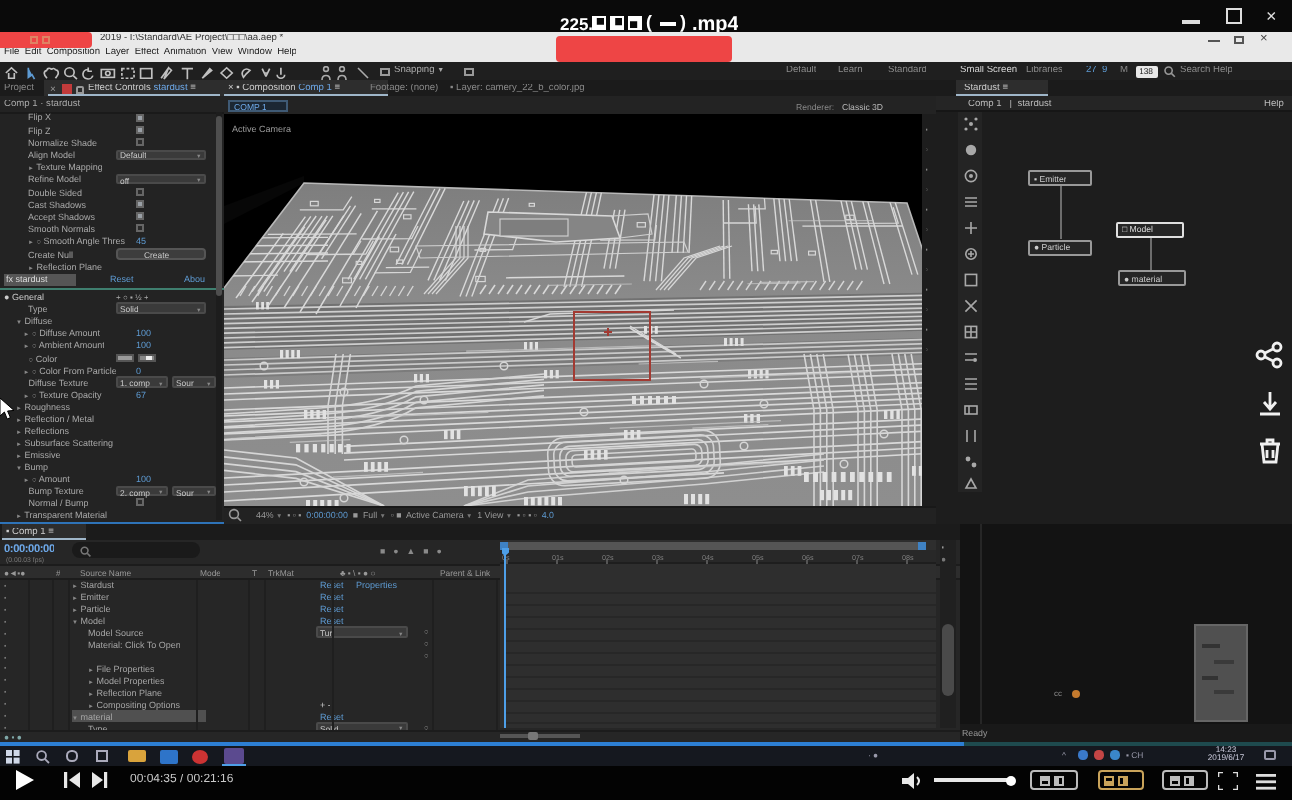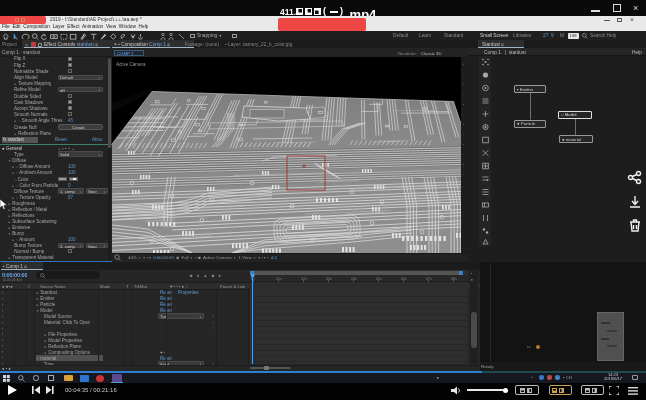--- a/index.html
+++ b/index.html
@@ -3,28 +3,28 @@
 <style>
 *{margin:0;padding:0;box-sizing:border-box;font-family:"Liberation Sans",sans-serif;}
 html,body{width:646px;height:400px;background:#000;overflow:hidden;position:relative;}
 .abs{position:absolute;}
 .tx{white-space:nowrap;overflow:hidden;}
 </style></head>
 <body>
 
 <div class="abs" style="left:0;top:0;width:646px;height:16px;background:#0a0a0a;"></div>
 
-<div class="abs tx" style="left:280px;top:6.5px;font-size:8.5px;font-weight:bold;color:#fff;">411.</div>
+<div class="abs tx" style="left:280px;top:6.5px;font-size:8.5px;font-weight:bold;color:#fff;">225.</div>
 <div class="abs" style="left:296px;top:7.5px;width:7px;height:7px;border:1.2px solid #fff;box-shadow:inset 0 -1.6px 0 #fff,inset 1.4px 0 0 #fff;"></div>
 <div class="abs" style="left:305px;top:7.5px;width:7px;height:7px;border:1.2px solid #fff;box-shadow:inset 1.6px 0 0 #fff,inset 0 -1.4px 0 #fff;"></div>
 <div class="abs" style="left:314px;top:7.5px;width:7px;height:7px;border:1.2px solid #fff;box-shadow:inset 0 1.6px 0 #fff,inset -1.4px 0 0 #fff;"></div>
 <div class="abs tx" style="left:323px;top:6px;font-size:9px;font-weight:bold;color:#fff;">(</div>
 <div class="abs" style="left:330px;top:11px;width:8px;height:1.8px;background:#fff;"></div>
 <div class="abs tx" style="left:340px;top:6px;font-size:9px;font-weight:bold;color:#fff;">)</div>
-<div class="abs tx" style="left:346px;top:6.5px;font-size:13px;font-weight:bold;color:#fff;">.mp4</div>
+<div class="abs tx" style="left:346px;top:6.5px;font-size:10px;font-weight:bold;color:#fff;">.mp4</div>
 <div class="abs" style="left:591px;top:10px;width:9px;height:1.5px;background:#ddd;"></div>
 <div class="abs" style="left:613px;top:4px;width:8px;height:8px;border:1.3px solid #ddd;"></div>
 <div class="abs tx" style="left:633px;top:2.5px;font-size:9px;color:#ddd;">×</div>
 
 <div class="abs" style="left:0;top:16px;width:646px;height:15px;background:#e9e9e9;"></div>
 <div class="abs tx" style="left:50px;top:16.8px;font-size:4.8px;color:#333;">2019 - I:\Standard\AE Project\□□□\aa.aep *</div>
 <div class="abs tx" style="left:2px;top:24px;font-size:4.8px;color:#222;">File&nbsp; Edit&nbsp; Composition&nbsp; Layer&nbsp; Effect&nbsp; Animation&nbsp; View&nbsp; Window&nbsp; Help</div>
 <div class="abs" style="left:604px;top:20px;width:6px;height:1px;background:#555;"></div>
 <div class="abs" style="left:617px;top:17.5px;width:4.5px;height:4.5px;border:1px solid #555;"></div>
 <div class="abs tx" style="left:630px;top:15.5px;font-size:6.5px;color:#444;">×</div>

